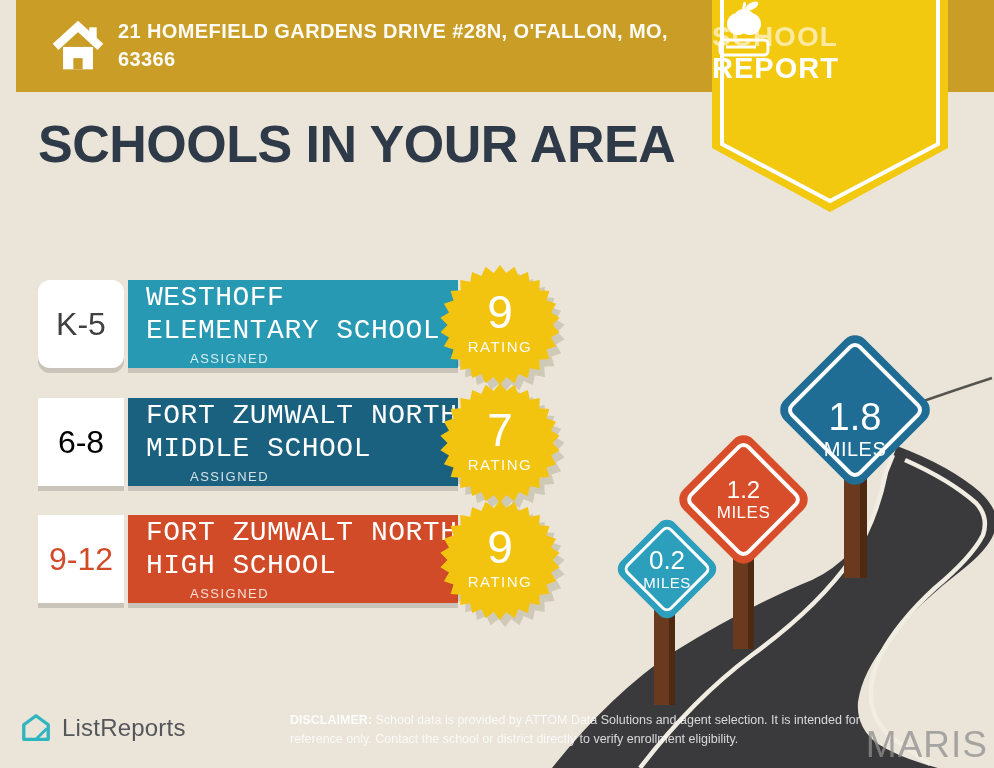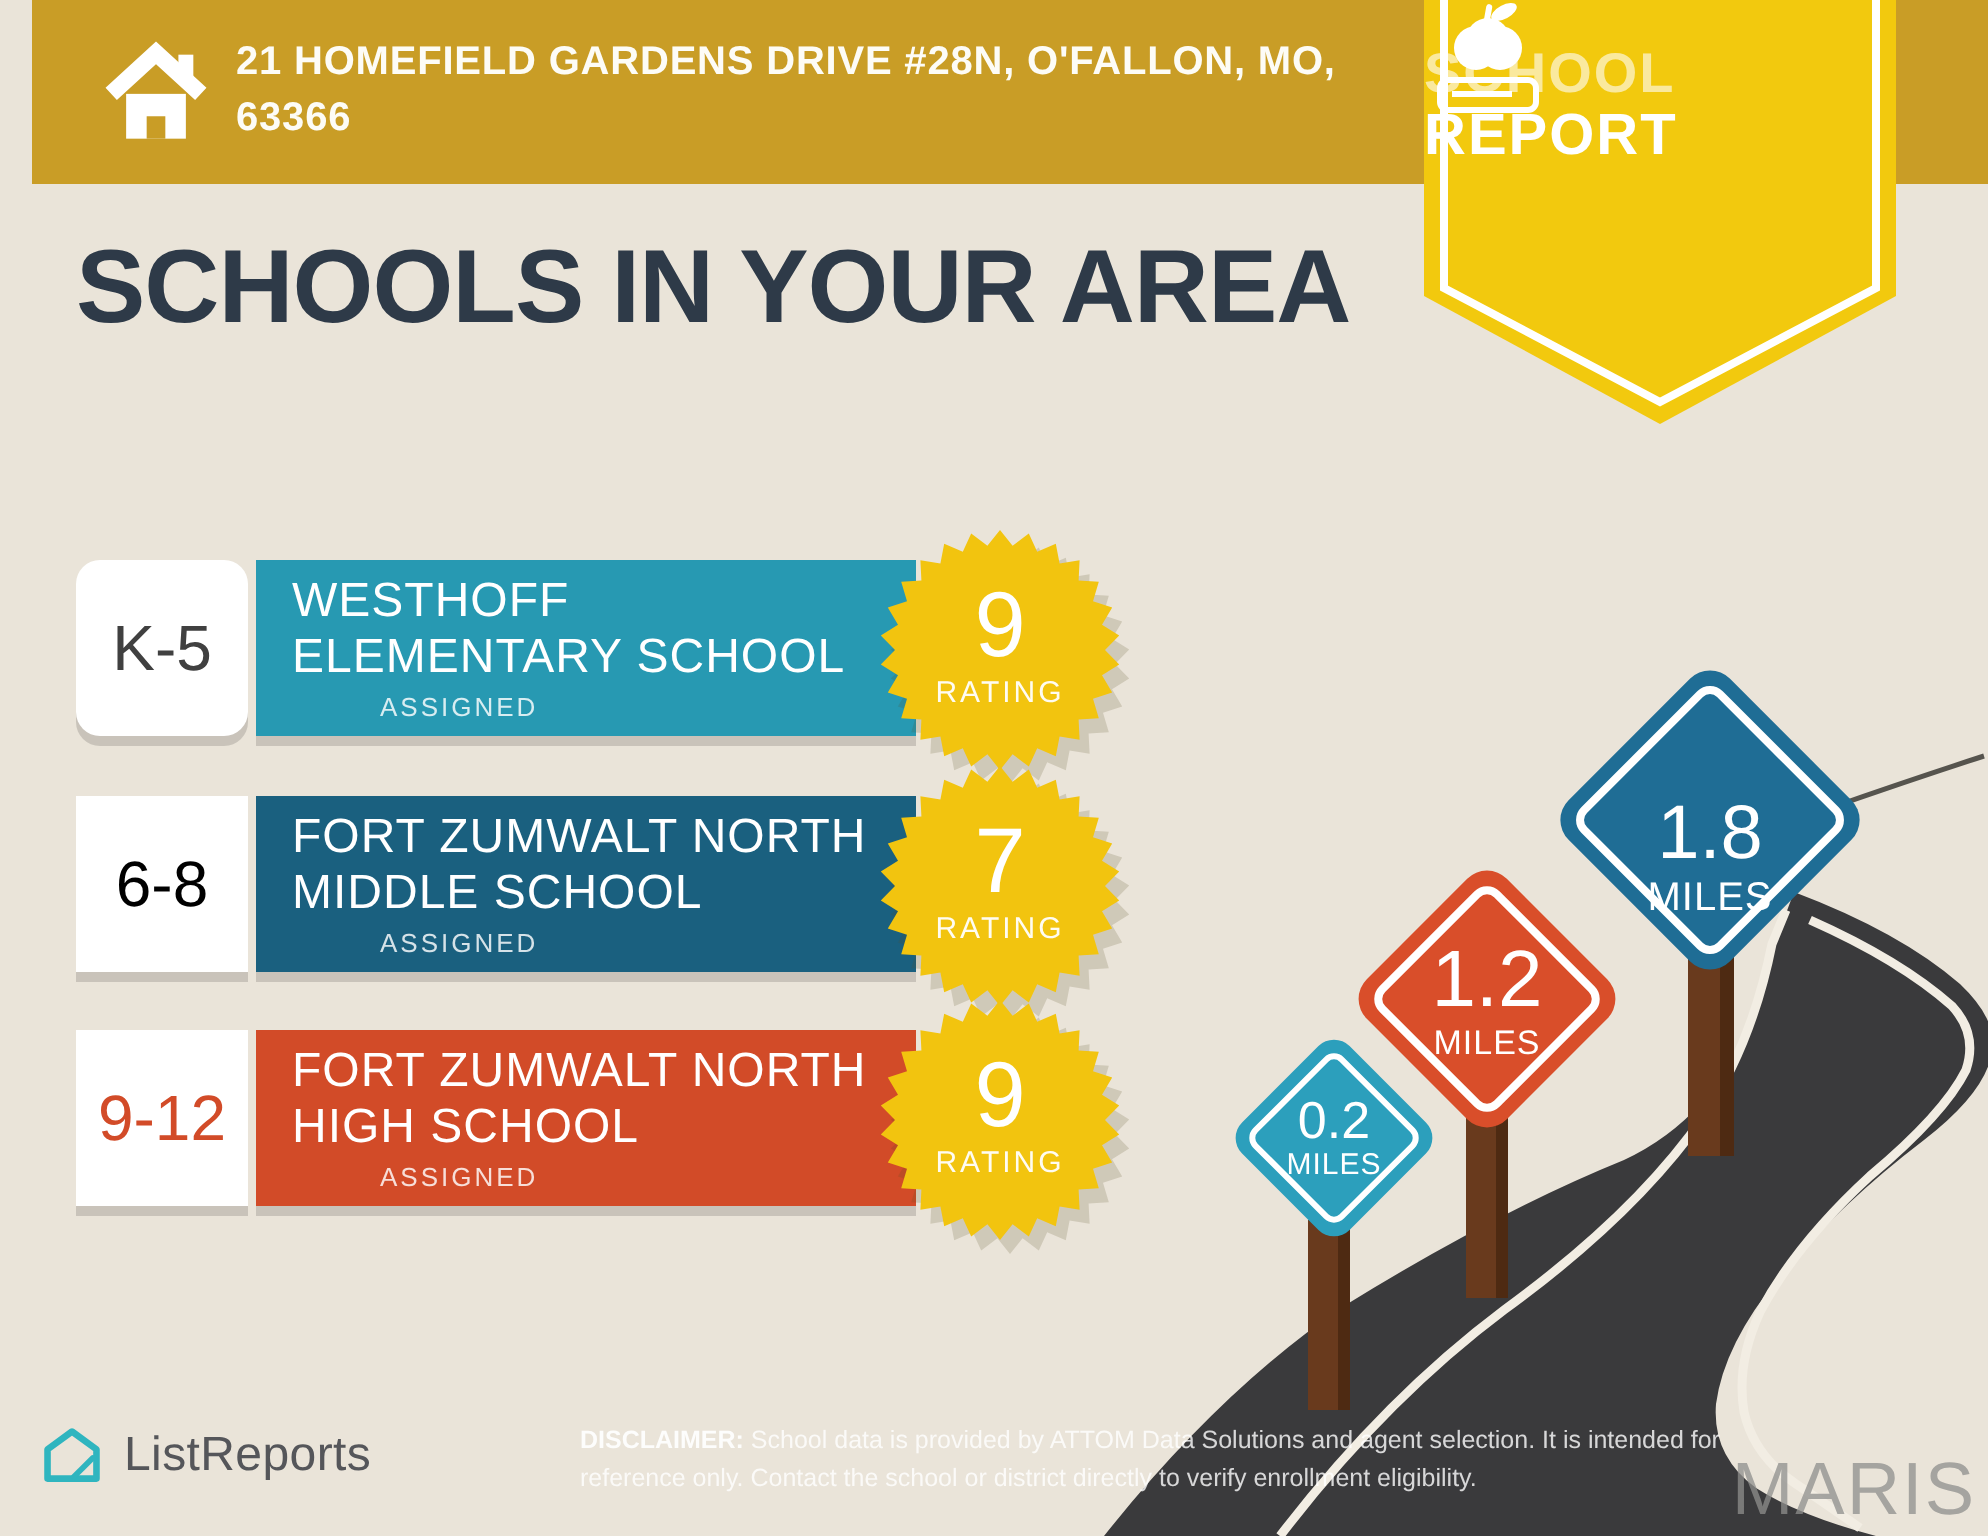--- a/index.html
+++ b/index.html
@@ -23,21 +23,21 @@
   .title{position:absolute;left:38px;top:114px;font-size:52px;font-weight:bold;color:var(--title-color);letter-spacing:-.5px;z-index:3;}
   .subtitle{position:absolute;left:38px;top:181px;width:655px;font-size:21px;color:var(--text-dark);line-height:1.5;z-index:3;}
   .subtitle .accent{color:var(--accent-red);font-weight:bold;}
 
   
   .row{position:absolute;left:38px;height:88px;z-index:3;}
   .grade-box{position:absolute;left:0;top:0;width:86px;height:88px;background:#fff;box-shadow:0 5px 0 rgba(0,0,0,.14);
              display:flex;align-items:center;justify-content:center;font-size:32px;}
   .bar{position:absolute;left:90px;top:0;width:330px;height:88px;box-shadow:0 5px 0 rgba(0,0,0,.14);
        display:flex;flex-direction:column;justify-content:center;padding-left:18px;box-sizing:border-box;}
-  .school-name{color:#fff;font-size:24px;letter-spacing:.5px;line-height:1.15;}
+  .school-name{color:#fff;font-size:28px;letter-spacing:.5px;line-height:1.15;font-family:Liberation Mono, monospace;}
   .school-name span{display:block;}
   .assigned{color:rgba(255,255,255,.82);font-size:13px;letter-spacing:1.5px;margin-top:4px;margin-left:44px;}
 
   
   .badge{position:absolute;left:440px;width:120px;height:120px;z-index:4;}
   .badge svg{position:absolute;left:0;top:0;filter:drop-shadow(5px 7px 0 rgba(90,75,35,.18));}
   .badge-text{position:absolute;left:0;top:0;width:120px;height:120px;display:flex;flex-direction:column;
               align-items:center;justify-content:center;color:#fff;}
   .badge-num{font-size:46px;line-height:1;margin-top:-6px;}
   .badge-label{font-size:15px;letter-spacing:1.5px;margin-top:3px;color:rgba(255,255,255,.95);}
@@ -93,21 +93,21 @@
     <div class="diamond small" style="left: 0px; top: 0px; width: 76px; height: 76px; transform: rotate(45deg); background: rgb(44, 159, 188);"></div>
     <div class="sign-text" style="left:-14px;top:-14px;width:104px;height:104px;">
       <div style="font-size:26px;">0.2</div>
       <div style="font-size:15px;letter-spacing:.5px;">MILES</div>
     </div>
   </div>
 
   <div class="sign" style="left:694px;top:450px;width:99px;height:99px;">
     <div class="diamond" style="left: 0px; top: 0px; width: 99px; height: 99px; transform: rotate(45deg); background: rgb(217, 78, 42);"></div>
     <div class="sign-text" style="left:-14px;top:-14px;width:127px;height:127px;">
-      <div style="font-size:40px;">1.2</div>
+      <div style="font-size:24px;">1.2</div>
       <div style="font-size:17px;letter-spacing:.5px;">MILES</div>
     </div>
   </div>
 
   <div class="sign" style="left:798px;top:353px;width:114px;height:114px;">
     <div class="diamond" style="left: 0px; top: 0px; width: 114px; height: 114px; transform: rotate(45deg); background: rgb(31, 109, 149);"></div>
     <div class="sign-text" style="left:-14px;top:-14px;width:142px;height:142px;">
       <div style="font-size:38px;margin-top:36px;">1.8</div>
       <div style="font-size:20px;letter-spacing:.5px;">MILES</div>
     </div>

